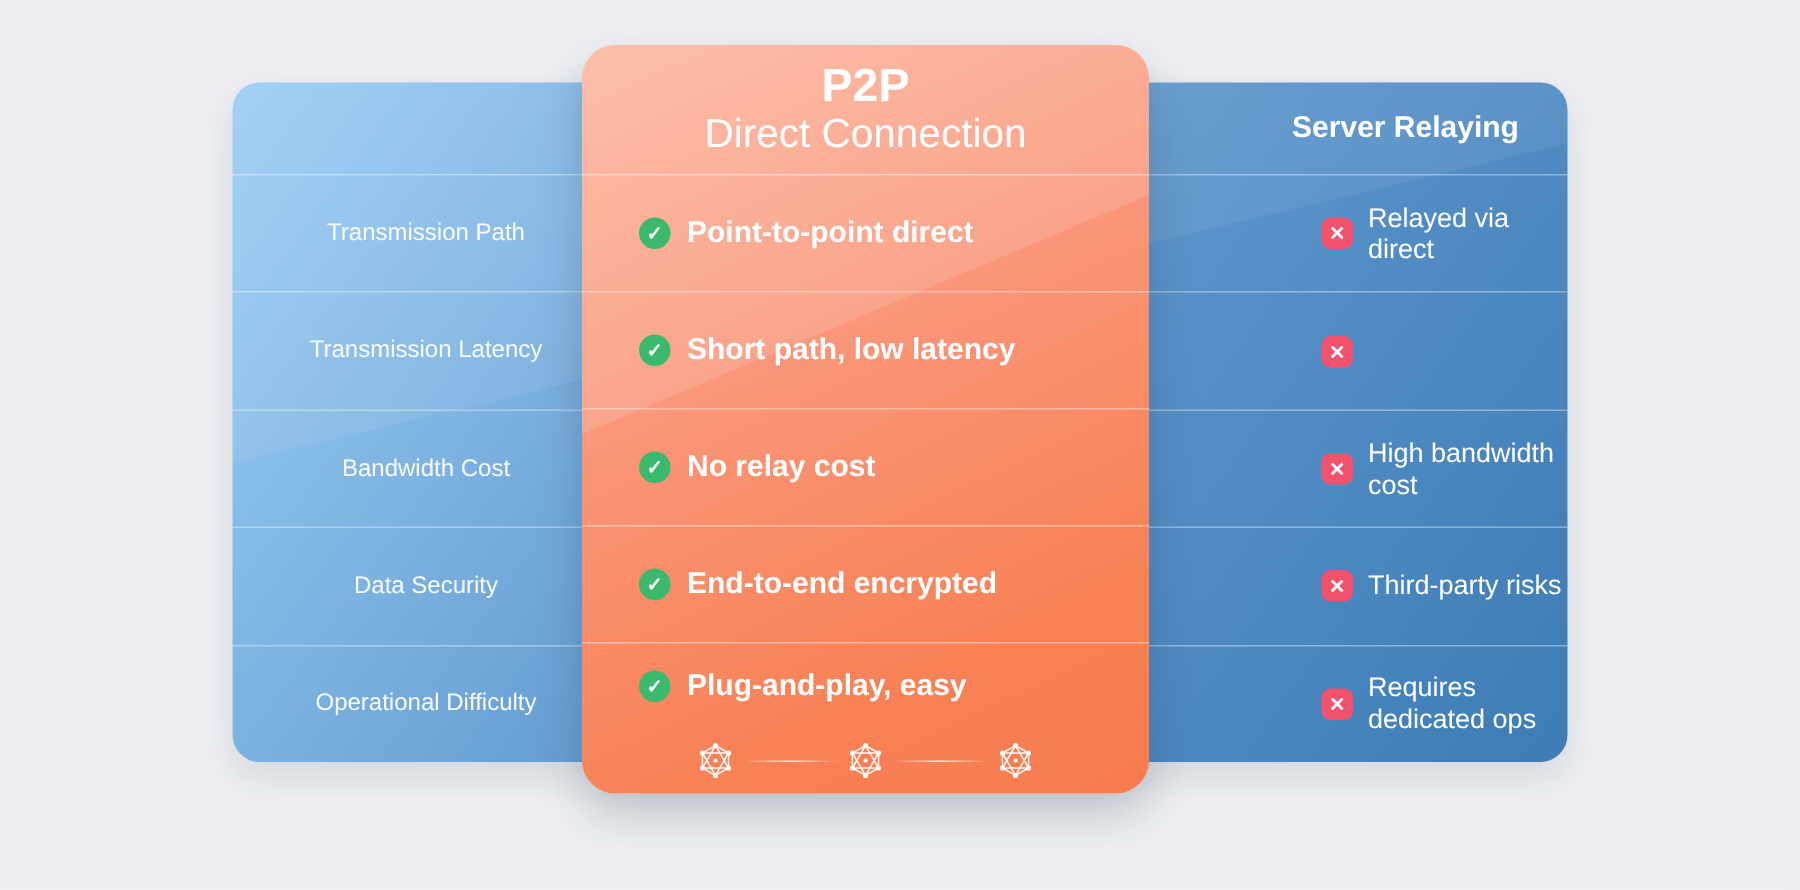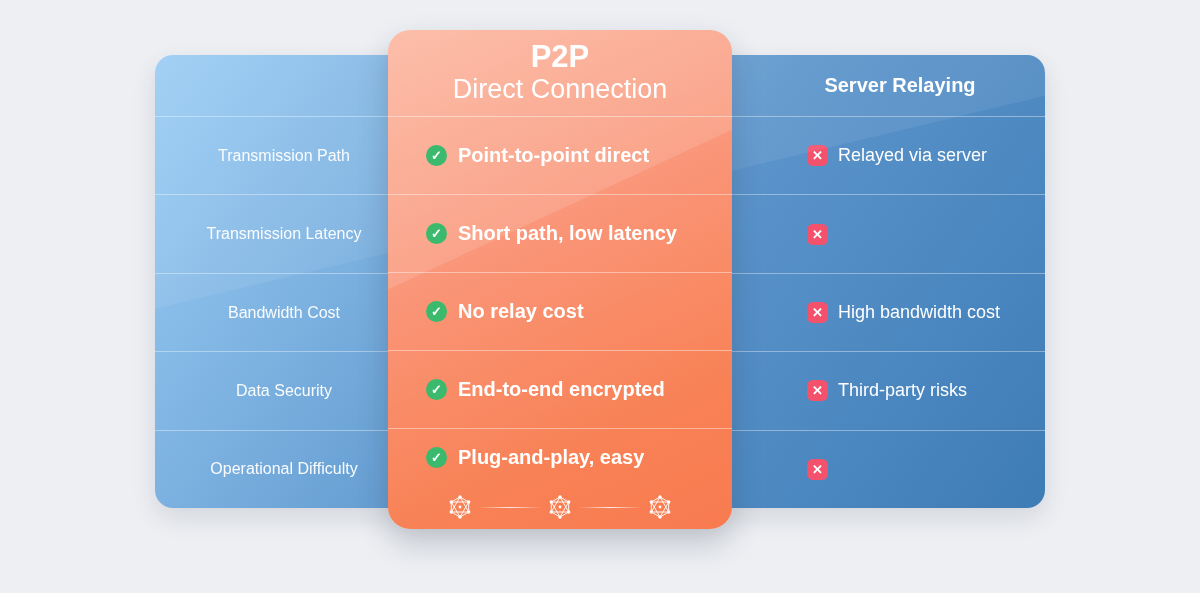--- a/index.html
+++ b/index.html
@@ -12,42 +12,42 @@
     border-radius:18px;
     background:linear-gradient(126deg,#9ccef5 0%,#5b94cb 55%,#3e7cb6 100%);
     box-shadow:0 10px 24px rgba(30,41,59,.12);
     display:flex;flex-direction:column;z-index:1;overflow:hidden;
   }
   .table::before{
     content:"";position:absolute;inset:0;pointer-events:none;
     background:rgba(255,255,255,.07);
     clip-path:polygon(0 0,100% 0,100% 9%,0 56%);
   }
-  .t-row{display:flex;flex:1;align-items:stretch;border-bottom:1px solid rgba(255,255,255,.38);}
+  .t-row{display:flex;flex:1;align-items:stretch;border-bottom:1px solid rgba(255,255,255,.38);gap:37px;}
   .t-row:last-child{border-bottom:none;}
   .t-header{flex:none;height:62px;}
   .cell{display:flex;align-items:center;}
   .c-label{width:258px;justify-content:center;}
   .c-mid{width:342px;}
   .c-server{flex:1;padding-left:52px;}
   .c-server-header{justify-content:center;padding-left:0;}
   .label-text{color:rgba(255,255,255,.96);font-size:16px;}
   .server-title{color:#fff;font-size:20px;font-weight:bold;}
   .server-text{color:#fff;font-size:18px;}
 
   
   .xbadge{
     flex:none;width:21px;height:21px;margin-right:10px;border-radius:6px;
     background:#f4516d;color:#fff;font-size:13px;font-weight:bold;
     display:inline-flex;align-items:center;justify-content:center;line-height:1;
   }
 
   
   .card{
-    position:absolute;left:388px;top:30px;width:344px;height:499px;
+    position:absolute;left:388px;top:30px;width:378px;height:499px;
     border-radius:22px;
     background:linear-gradient(155deg,#fcb59e 0%,#fa9679 40%,#f88155 78%,#f87b50 100%);
     box-shadow:0 14px 30px rgba(30,41,59,.22);
     display:flex;flex-direction:column;z-index:2;overflow:hidden;text-align:center;
   }
   .card::before{
     content:"";position:absolute;inset:0;pointer-events:none;
     background:rgba(255,255,255,.13);
     clip-path:polygon(0 0,100% 0,100% 20%,0 52%);
   }
@@ -93,21 +93,21 @@
       </div>
     </div>
 
     <div class="t-row">
       <div class="cell c-label">
         <span class="label-text">Transmission Path</span>
       </div>
       <div class="cell c-mid"></div>
       <div class="cell c-server">
         <span class="xbadge">✕</span>
-        <span class="server-text">Relayed via server</span>
+        <span class="server-text">Relayed via direct</span>
       </div>
     </div>
 
     <div class="t-row">
       <div class="cell c-label">
         <span class="label-text">Transmission Latency</span>
       </div>
       <div class="cell c-mid"></div>
       <div class="cell c-server">
         <span class="xbadge">✕</span>
@@ -136,20 +136,21 @@
       </div>
     </div>
 
     <div class="t-row">
       <div class="cell c-label">
         <span class="label-text">Operational Difficulty</span>
       </div>
       <div class="cell c-mid"></div>
       <div class="cell c-server">
         <span class="xbadge">✕</span>
+        <span class="server-text">Requires dedicated ops</span>
       </div>
     </div>
 
   </div>
 
   <div class="card">
 
     <div class="card-header">
       <div class="card-title1">P2P</div>
       <div class="card-title2">Direct Connection</div>

